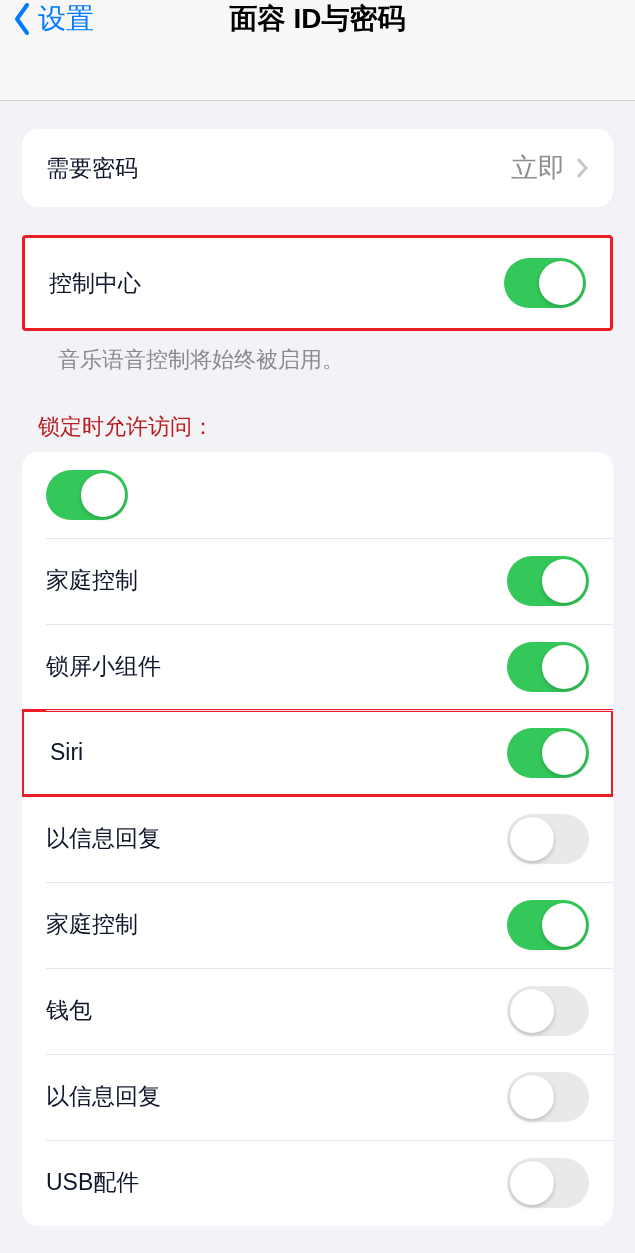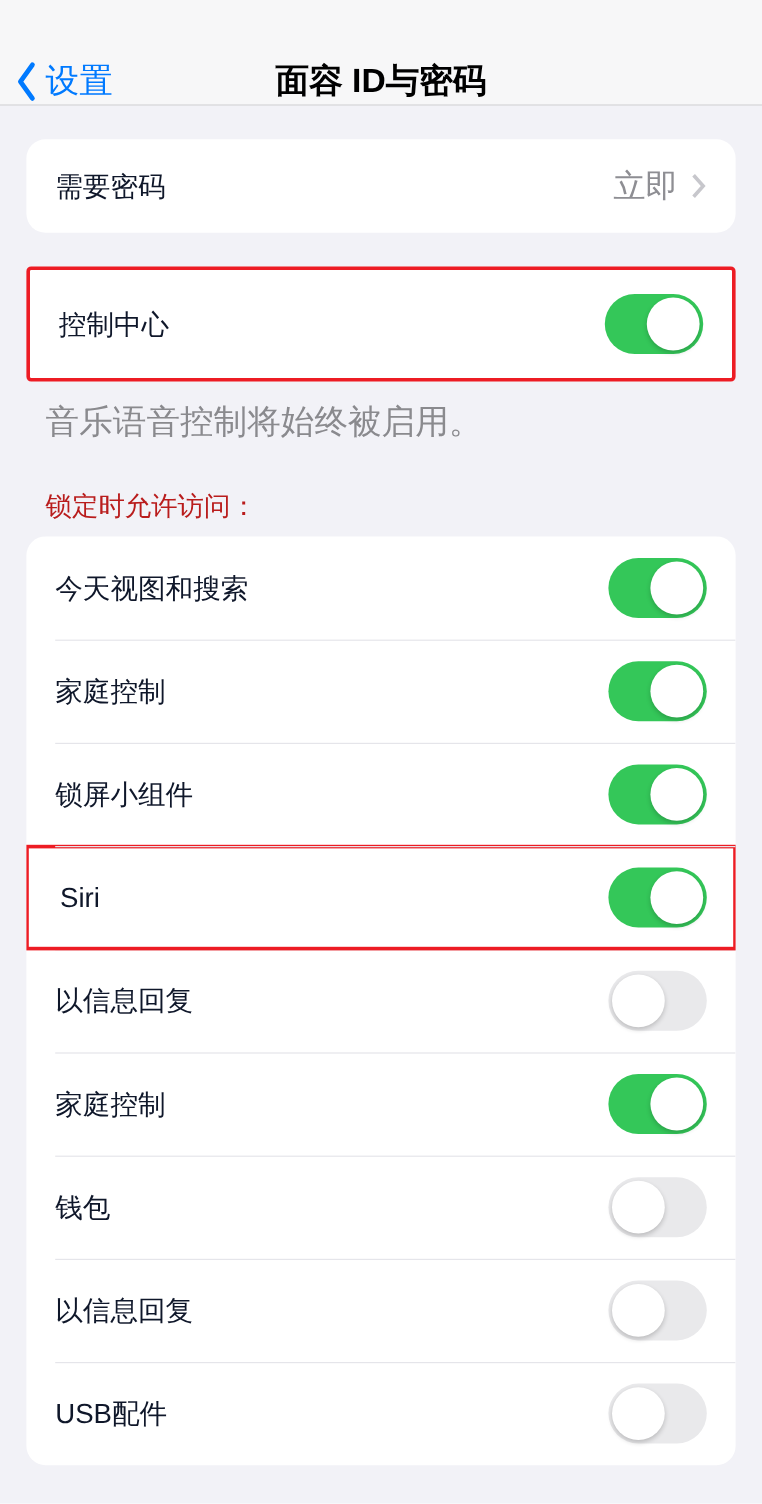--- a/index.html
+++ b/index.html
@@ -9,25 +9,25 @@
       -webkit-font-smoothing: antialiased;
     }
     body {
       font-family: -apple-system, "PingFang SC", "Helvetica Neue", sans-serif;
       background: #f2f2f7;
       width: 635px;
       height: 1253px;
       overflow: hidden;
     }
     .nav-bar {
-      height: 88px;
+      height: 101px;
       background: #f7f7f8;
       border-bottom: 1px solid #d4d4d8;
       display: flex;
-      align-items: flex-end;
+      align-items: flex-start;
       position: relative;
     }
     .back-button {
       display: flex;
       align-items: center;
       padding-left: 12px;
       color: #007aff;
       font-size: 28px;
       cursor: pointer;
     }
@@ -108,24 +108,25 @@
       top: 3px;
       box-shadow: 0 2px 4px rgba(0,0,0,0.2);
     }
     .toggle.on .toggle-knob {
       right: 3px;
     }
     .toggle.off .toggle-knob {
       left: 3px;
     }
     .footer-text {
-      font-size: 28px;
+      font-size: 22px;
       color: #8a8a8e;
       padding: 14px 38px 0 38px;
       line-height: 1.4;
+      margin-left: 20px;
     }
     .section-header {
       font-size: 22px;
       color: #b91c1c;
       padding: 36px 38px 10px 38px;
     }
     .list-group {
       margin: 0 22px;
       background: #fff;
       border-radius: 16px;
@@ -189,21 +190,20 @@
         <div class="toggle-knob"></div>
       </div>
     </div>
   </div>
   <div class="footer-text">音乐语音控制将始终被启用。</div>
 
   <div class="section-header">锁定时允许访问：</div>
 
   <div class="list-group" id="lock-access-list">
       <div class="list-row">
-        <span class="row-label">今天视图和搜索</span>
         <div class="toggle on">
           <div class="toggle-knob"></div>
         </div>
       </div>
       <div class="list-row">
         <span class="row-label">家庭控制</span>
         <div class="toggle on">
           <div class="toggle-knob"></div>
         </div>
       </div>

